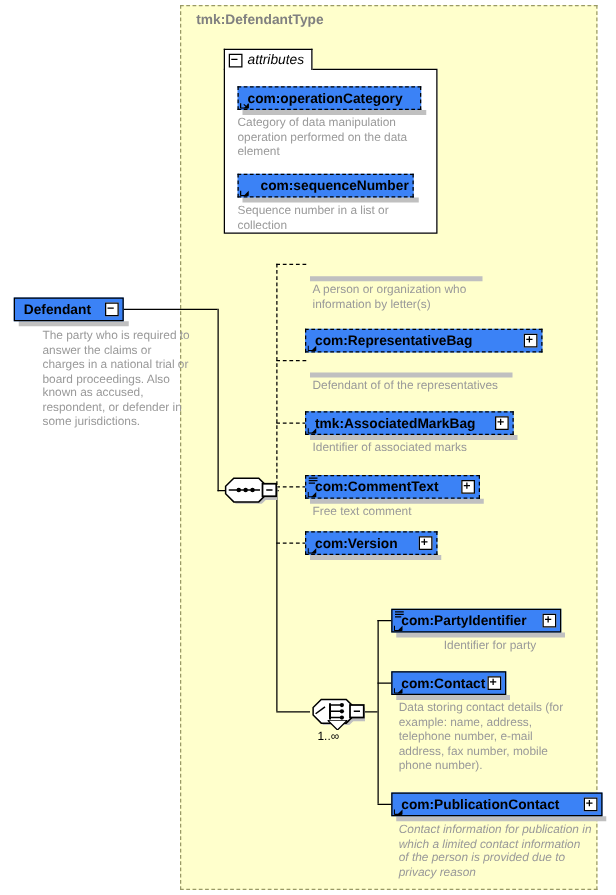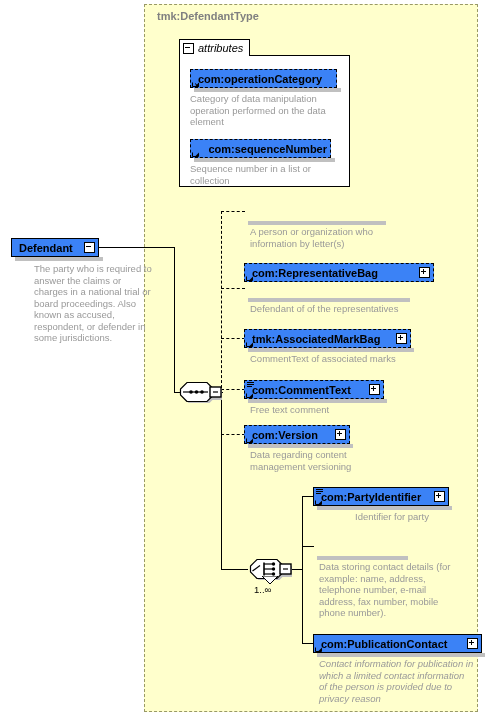--- a/index.html
+++ b/index.html
@@ -244,21 +244,21 @@
   <div class="dln h" style="left:221px;top:338px;width:24px;"></div>
   <div class="node-shadow" style="left:248px;top:348px;width:166px;"></div>
   <div class="node optional" style="left:244px;top:329px;width:167px;">
     <svg class="ref-arrow" viewBox="0 0 8 8">
       <path d="M7 3.5 L7 7.5 L3 7.5 Z" fill="#000"></path>
       <path d="M0.5 7.5 L0.5 3.5 M0.5 7.5 L6.5 7.5" stroke="#000" stroke-width="1" fill="none"></path>
     </svg>
     <span class="name">tmk:AssociatedMarkBag</span>
     <span class="plus-box" style="margin-left:auto;"></span>
   </div>
-  <div class="annot" style="left:250px;top:353px;width:165px;">CommentText of associated marks</div>
+  <div class="annot" style="left:250px;top:353px;width:165px;">Identifier of associated marks</div>
 
   <div class="dln h" style="left:221px;top:389px;width:24px;"></div>
   <div class="node-shadow" style="left:248px;top:399px;width:139px;"></div>
   <div class="node optional" style="left:244px;top:380px;width:140px;text-align:center;">
     <span class="txt-lines">
         <i></i>
         <i></i>
         <i></i>
       </span>
     <svg class="ref-arrow" viewBox="0 0 8 8">
@@ -273,21 +273,20 @@
   <div class="dln h" style="left:221px;top:434px;width:24px;"></div>
   <div class="node-shadow" style="left:248px;top:444px;width:105px;"></div>
   <div class="node optional" style="left:244px;top:425px;width:106px;">
     <svg class="ref-arrow" viewBox="0 0 8 8">
       <path d="M7 3.5 L7 7.5 L3 7.5 Z" fill="#000"></path>
       <path d="M0.5 7.5 L0.5 3.5 M0.5 7.5 L6.5 7.5" stroke="#000" stroke-width="1" fill="none"></path>
     </svg>
     <span class="name">com:Version</span>
     <span class="plus-box" style="margin-left:auto;"></span>
   </div>
-  <div class="annot" style="left:250px;top:449px;width:150px;">Data regarding content management versioning</div>
 
   <svg class="compositor" style="left:248px;top:558px;" viewBox="0 0 44 22">
     <polygon points="9,20.5 2.5,14 2.5,8 9,1.5 29,1.5 34,6.5 34,15.5 29,20.5" fill="#c0c0c0" stroke="none" transform="translate(2,2)"></polygon>
     <polygon points="9,20.5 2.5,14 2.5,8 9,1.5 29,1.5 34,6.5 34,15.5 29,20.5" fill="#ffffff" stroke="#000000" stroke-width="1.2"></polygon>
     <line x1="4.5" y1="13" x2="12" y2="7.5" stroke="#000" stroke-width="1.2"></line>
     <line x1="16" y1="4.5" x2="16" y2="17.5" stroke="#000" stroke-width="1.6"></line>
     <line x1="16" y1="6" x2="24" y2="6" stroke="#000" stroke-width="1.2"></line>
     <line x1="16" y1="11" x2="24" y2="11" stroke="#000" stroke-width="1.2"></line>
     <line x1="16" y1="16" x2="24" y2="16" stroke="#000" stroke-width="1.2"></line>
     <circle cx="25.5" cy="6" r="1.7" fill="#000"></circle>
@@ -317,20 +316,28 @@
       <path d="M7 3.5 L7 7.5 L3 7.5 Z" fill="#000"></path>
       <path d="M0.5 7.5 L0.5 3.5 M0.5 7.5 L6.5 7.5" stroke="#000" stroke-width="1" fill="none"></path>
     </svg>
     <span class="name">com:PartyIdentifier</span>
     <span class="plus-box" style="margin-left:auto;"></span>
   </div>
   <div class="annot" style="left:319px;top:511px;width:150px;margin-left:36px;">Identifier for party</div>
 
   <div class="ln h" style="left:302px;top:546px;width:12px;"></div>
   <div class="node-shadow" style="left:317px;top:556px;width:91px;"></div>
+  <div class="node required" style="left:313px;top:537px;width:92px;">
+    <svg class="ref-arrow" viewBox="0 0 8 8">
+      <path d="M7 3.5 L7 7.5 L3 7.5 Z" fill="#000"></path>
+      <path d="M0.5 7.5 L0.5 3.5 M0.5 7.5 L6.5 7.5" stroke="#000" stroke-width="1" fill="none"></path>
+    </svg>
+    <span class="name">com:Contact</span>
+    <span class="plus-box" style="margin-left:auto;"></span>
+  </div>
   <div class="annot" style="left:319px;top:561px;width:143px;">Data storing contact details (for example: name, address, telephone number, e-mail address, fax number, mobile phone number).</div>
 
   <div class="ln h" style="left:302px;top:643px;width:12px;"></div>
   <div class="node-shadow" style="left:317px;top:653px;width:168px;"></div>
   <div class="node required" style="left:313px;top:634px;width:169px;">
     <svg class="ref-arrow" viewBox="0 0 8 8">
       <path d="M7 3.5 L7 7.5 L3 7.5 Z" fill="#000"></path>
       <path d="M0.5 7.5 L0.5 3.5 M0.5 7.5 L6.5 7.5" stroke="#000" stroke-width="1" fill="none"></path>
     </svg>
     <span class="name">com:PublicationContact</span>

